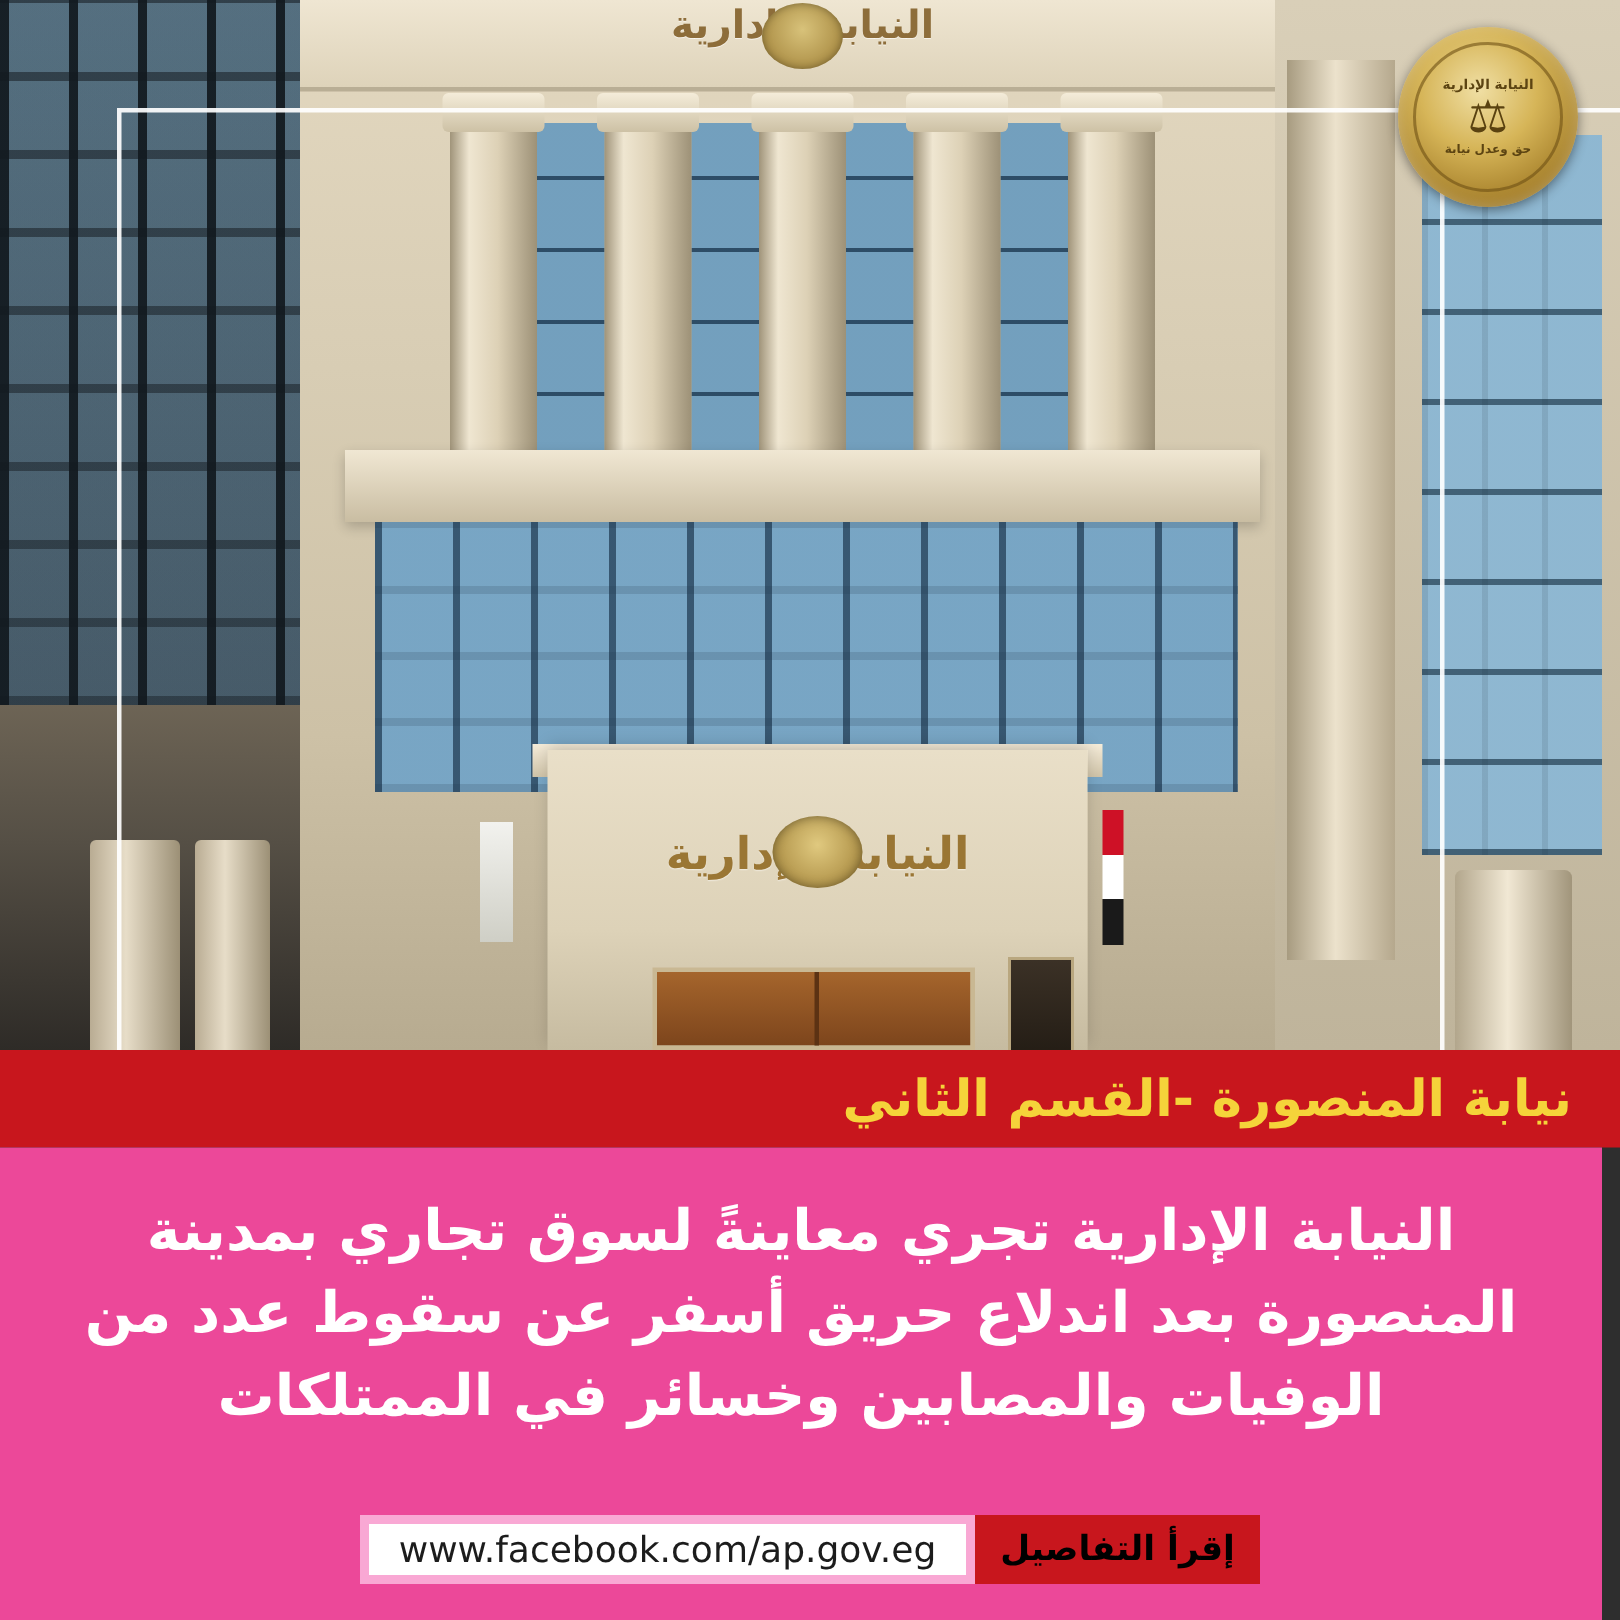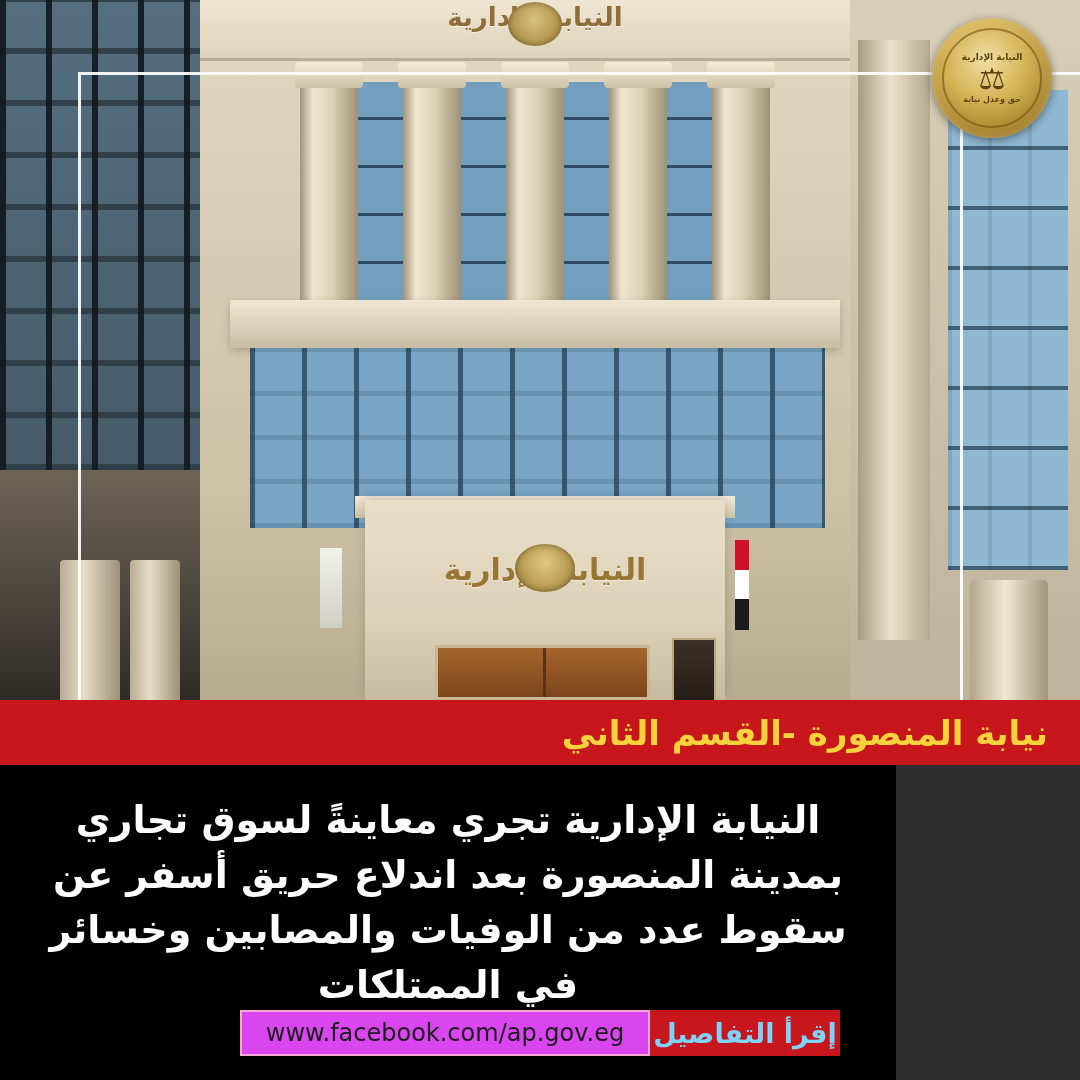--- a/index.html
+++ b/index.html
@@ -240,57 +240,57 @@
     font-size: 34px;
     font-weight: bold;
     line-height: 1;
     width: 100%;
     text-align: right;
     padding-right: 4px;
   }
 
   
   .body-area {
-    position: absolute; left: 0; top: 765px; width: 896px; height: 315px;
-    background: #000000;
+    position: absolute; left: 0; top: 765px; width: 1068px; height: 315px;
+    background: #ec4899;
   }
   .headline {
     position: absolute; left: 40px; right: 40px; top: 28px;
     color: #ffffff;
     font-size: 38px;
     font-weight: bold;
     line-height: 1.45;
     text-align: center;
     direction: rtl;
   }
 
   
   .footer {
     position: absolute; left: 240px; top: 1010px;
     width: 600px; height: 46px;
     display: flex; flex-direction: row;
   }
   .cta {
     width: 190px; height: 46px;
     background: #c8161d;
-    color: #7dd3fc;
-    font-size: 27px;
+    color: #000000;
+    font-size: 23px;
     font-weight: bold;
     display: flex; align-items: center; justify-content: center;
     box-sizing: border-box;
   }
   .url-box {
     flex: 1; height: 46px;
-    background: #d946ef;
+    background: #ffffff;
     color: #1c1c1c;
     font-size: 24px;
     display: flex; align-items: center; justify-content: center;
     direction: ltr;
     box-sizing: border-box;
-    border: 2px solid #f9a8d4;
+    border: 6px solid #f9a8d4;
   }
 </style>
 </head>
 <body>
 
 <div class="poster">
 
   <div class="photo">
     <div class="sky"></div>
 

